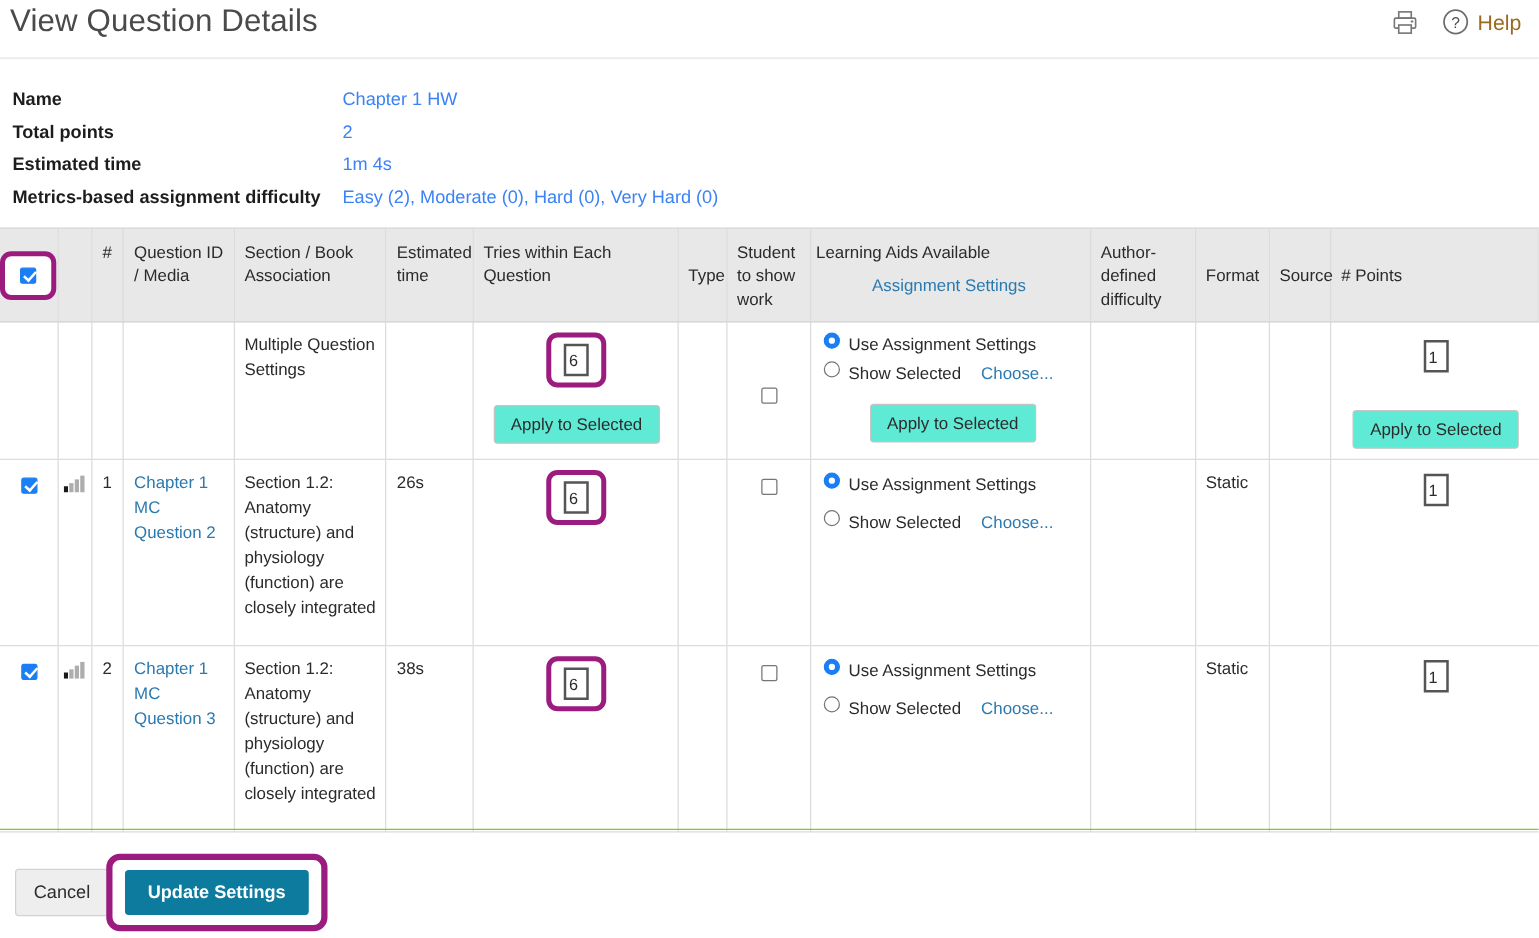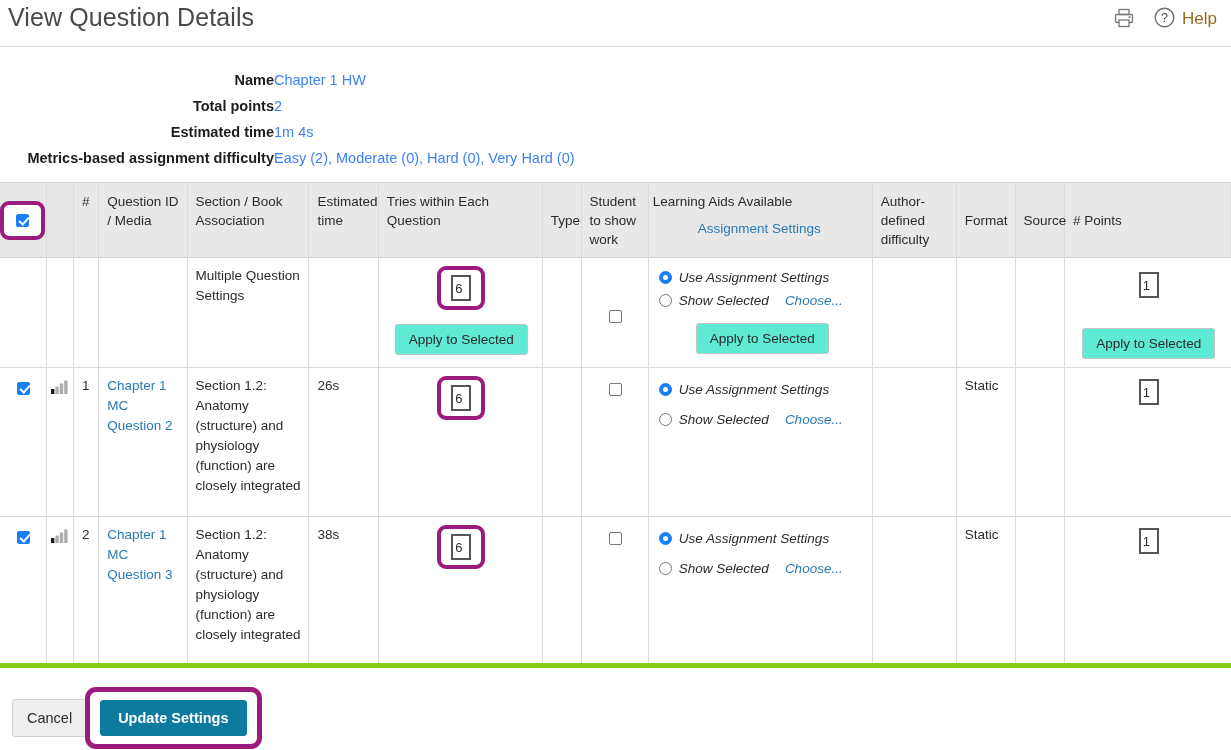--- a/index.html
+++ b/index.html
@@ -52,21 +52,20 @@
     font-size: 17px;
     color: #9a6a1f;
   }
 
   
   .meta {
     position: absolute;
     left: 10px;
     top: 72px;
     width: 800px;
-    text-align: right;
   }
   .meta-row {
     display: flex;
     align-items: baseline;
     height: 26px;
   }
   .meta-label {
     width: 264px;
     font-weight: bold;
     font-size: 14.5px;
@@ -174,25 +173,24 @@
     padding: 9px 12px;
     border: 4px solid #9c1b7f;
     border-radius: 9px;
     background: #fff;
     line-height: 0;
   }
 
   
   .radio-line {
     display: flex;
-    align-items: center;
+    align-items: flex-start;
     gap: 7px;
     height: 23px;
     white-space: nowrap;
-    font-style: italic;
   }
   .rb {
     width: 13px;
     height: 13px;
     border-radius: 50%;
     border: 1px solid #767676;
     background: #fff;
     box-sizing: border-box;
     flex: 0 0 auto;
     position: relative;
@@ -270,21 +268,21 @@
 
   
   .bars { display: inline-block; line-height: 0; }
 
   
   .footer {
     position: absolute;
     left: 0;
     top: 663px;
     width: 1231px;
-    border-top: 5px solid #84cc16;
+    border-top: 1px solid #84cc16;
     box-sizing: border-box;
   }
   .footer-inner {
     display: flex;
     align-items: center;
     padding: 19px 0 0 12px;
   }
   .cancel-btn {
     background: #eeeeee;
     border: 1px solid #d2d2d2;

